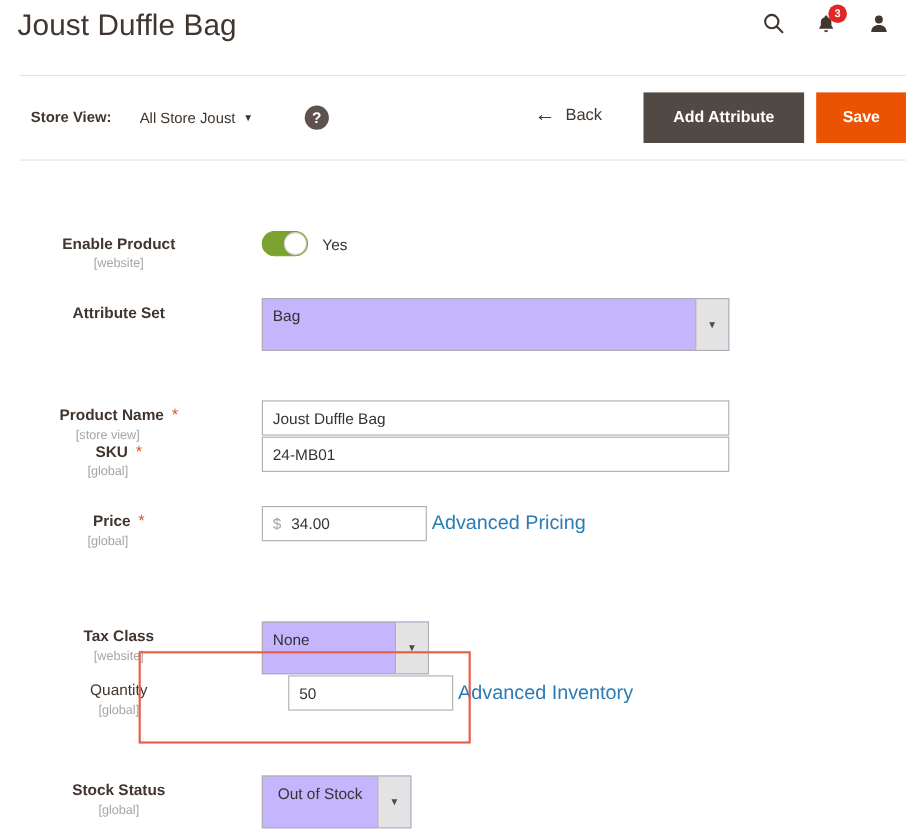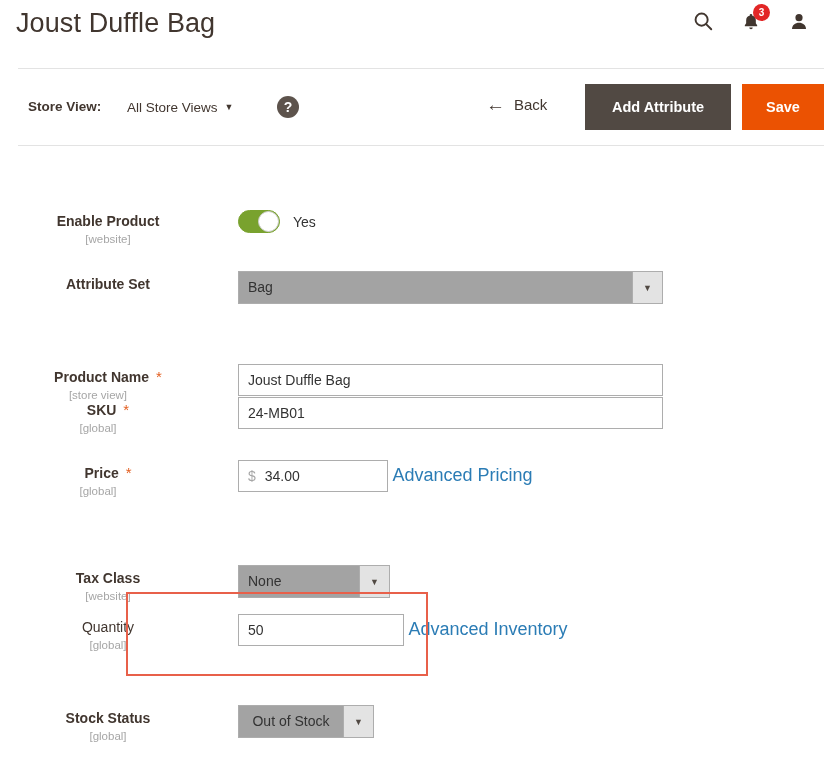--- a/index.html
+++ b/index.html
@@ -221,28 +221,28 @@
     background: #ffffff;
     font-family: inherit;
     font-size: 14px;
     color: #333333;
     padding: 0 9px;
     outline: none;
   }
   .txt-input::placeholder { color: #a6a6a6; }
 
   .w-wide   { width: 425px; }
-  .w-narrow { width: 166px; }
+  .w-narrow { width: 150px; margin-left: 24px; }
 
   
   .select-wrap {
     display: inline-flex;
-    height: 33px;
+    height: 48px;
     border: 1px solid #adadad;
-    background: #a3a3a3;
+    background: #c4b5fd;
   }
   .select-value {
     flex: 1 1 auto;
     font-size: 14px;
     color: #333333;
     padding: 0 9px;
     line-height: 30px;
     white-space: nowrap;
     overflow: hidden;
   }
@@ -366,21 +366,21 @@
     </div>
   </div>
 
   <div class="rule rule-top"></div>
 
   <div class="toolbar"></div>
 
   <div class="store-view-label">Store View:</div>
 
   <div class="store-view-select">
-    <span>All Store Views</span><span class="caret">▼</span>
+    <span>All Store Joust</span><span class="caret">▼</span>
   </div>
 
   <div class="help-icon">?</div>
 
   <div class="back-link">
     <span class="back-arrow">←</span>
     <span>Back</span>
   </div>
 
   <button class="btn-add-attribute">Add Attribute</button>

